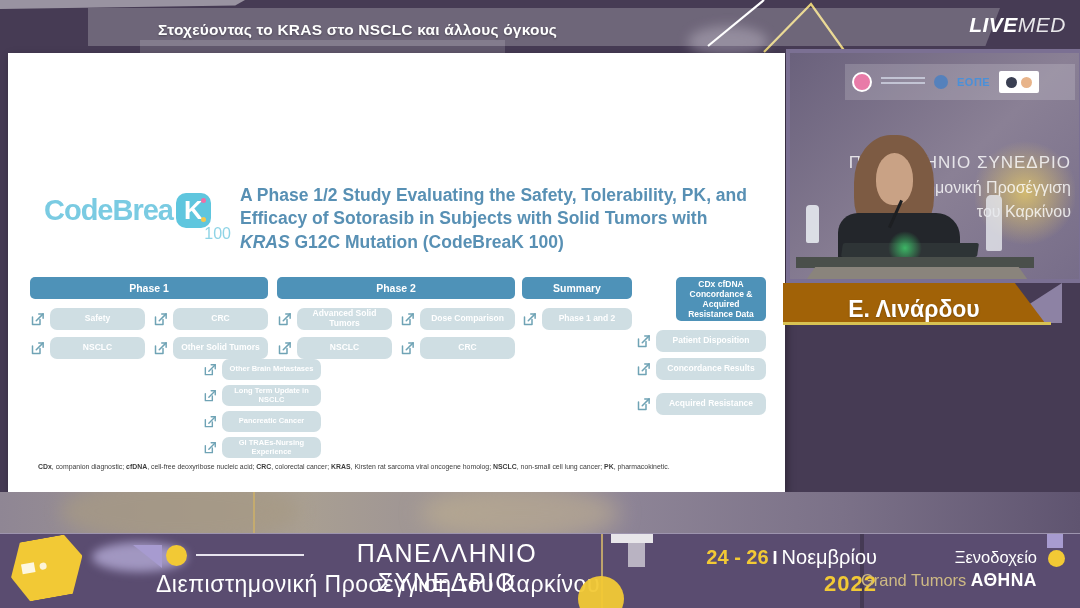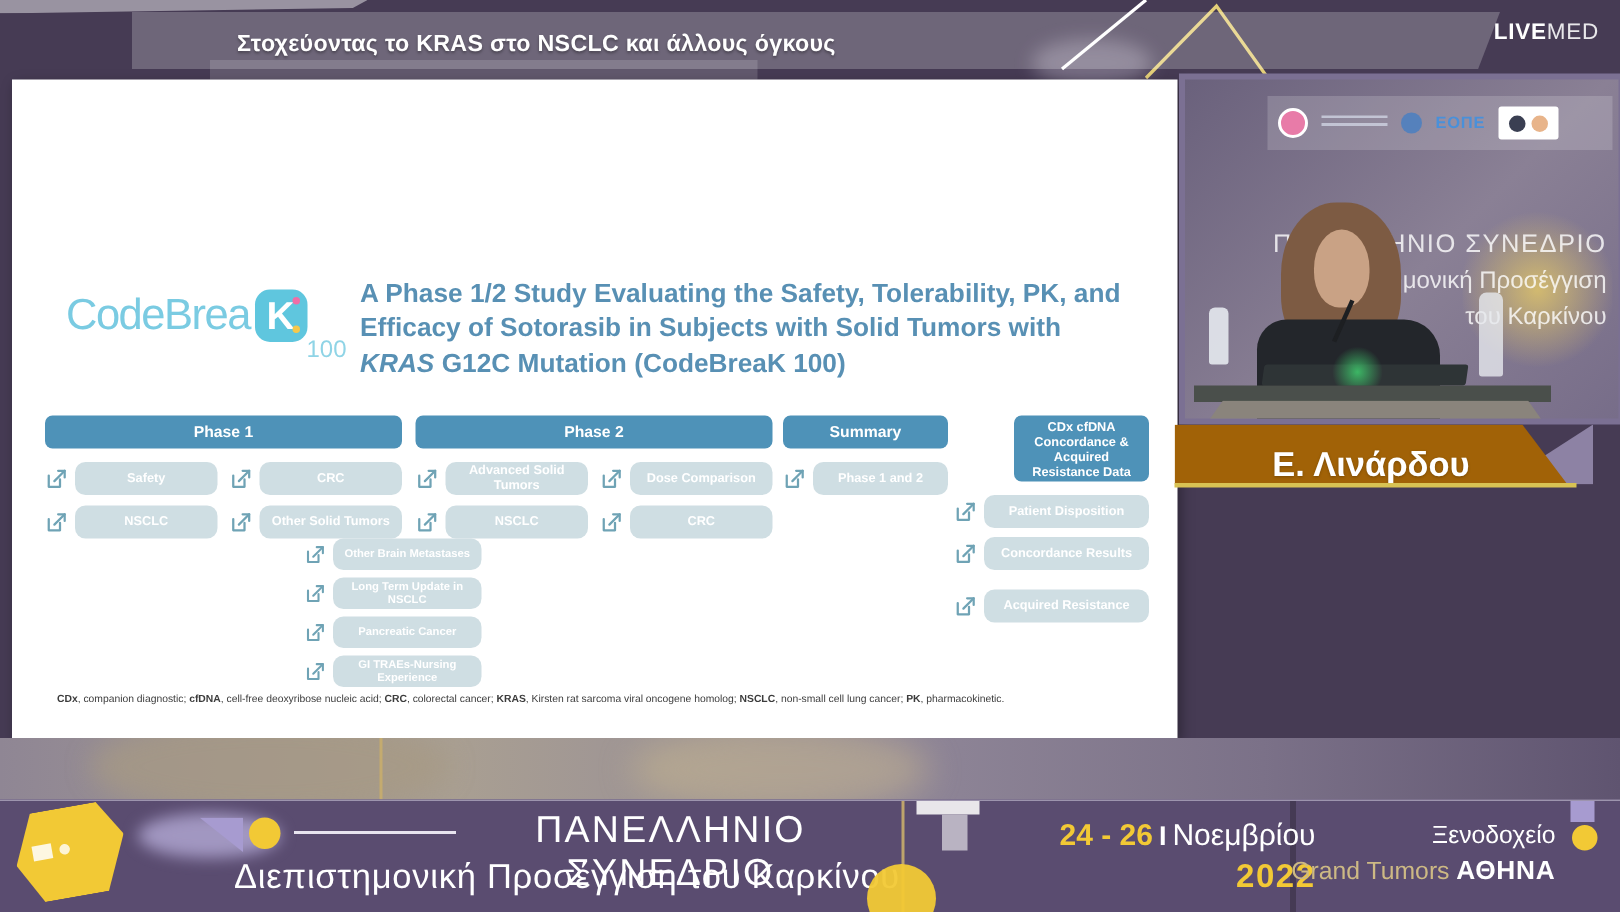--- a/index.html
+++ b/index.html
@@ -13,30 +13,30 @@
   .bg-blob{left:688px;top:26px;width:80px;height:32px;background:rgba(220,215,230,.32);
            border-radius:50%;filter:blur(6px);}
   .bg-lines{left:690px;top:0;width:220px;height:130px;}
 
   
   .top-band{left:88px;top:8px;width:912px;height:38px;background:rgba(255,255,255,.22);
             clip-path:polygon(0 0,100% 0,98.4% 100%,0 100%);}
   .top-band-sub{left:140px;top:40px;width:365px;height:13px;background:rgba(255,255,255,.15);}
   .session-title{left:158px;top:21px;color:#fff;font-size:15.5px;font-weight:bold;
                  text-shadow:0 1px 2px rgba(0,0,0,.35);letter-spacing:.2px;}
-  .livemed{right:14px;top:13px;color:#fff;font-size:15px;letter-spacing:.5px;}
+  .livemed{right:14px;top:13px;color:#fff;font-size:21px;letter-spacing:.5px;font-style:italic;}
   .lv-live{font-weight:bold;}
   .lv-med{font-weight:normal;opacity:.88;}
 
   
   .slide{left:8px;top:53px;width:777px;height:439px;background:#fff;
          box-shadow:2px 3px 8px rgba(0,0,0,.35);}
   .codebreak{left:36px;top:140px;width:190px;}
   .cb-row{display:flex;align-items:center;gap:3px;}
-  .cb-text{color:#7acbe2;font-size:29px;font-weight:normal;letter-spacing:-1px;}
+  .cb-text{color:#7acbe2;font-size:29px;font-weight:bold;letter-spacing:-1px;}
   .cb-k{width:35px;height:35px;background:#5fc6de;border-radius:10px;color:#fff;
         font-size:26px;font-weight:bold;display:flex;align-items:center;
         justify-content:center;position:relative;}
   .cb-k::before{content:"";position:absolute;right:5px;top:5px;width:5px;height:5px;
         border-radius:50%;background:#ef6ea6;}
   .cb-k::after{content:"";position:absolute;right:5px;bottom:6px;width:5px;height:5px;
         border-radius:50%;background:#f5c84c;}
   .cb-100{text-align:right;color:#8fd4e6;font-size:16px;margin-top:-3px;padding-right:3px;}
   .slide-title{left:232px;top:131px;width:508px;color:#5890b4;font-size:17.5px;
                font-weight:bold;line-height:1.33;}

